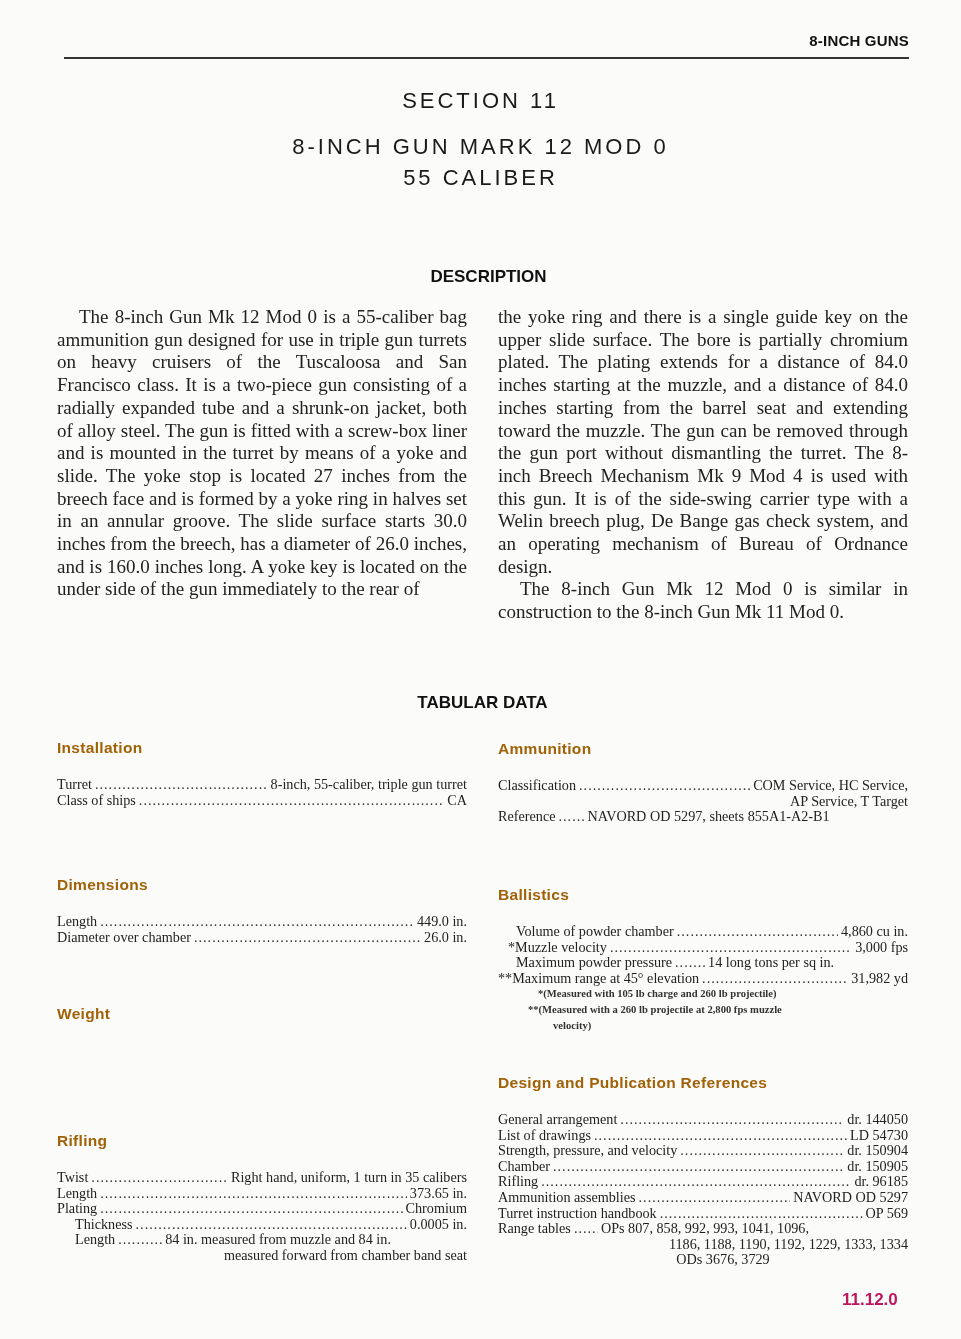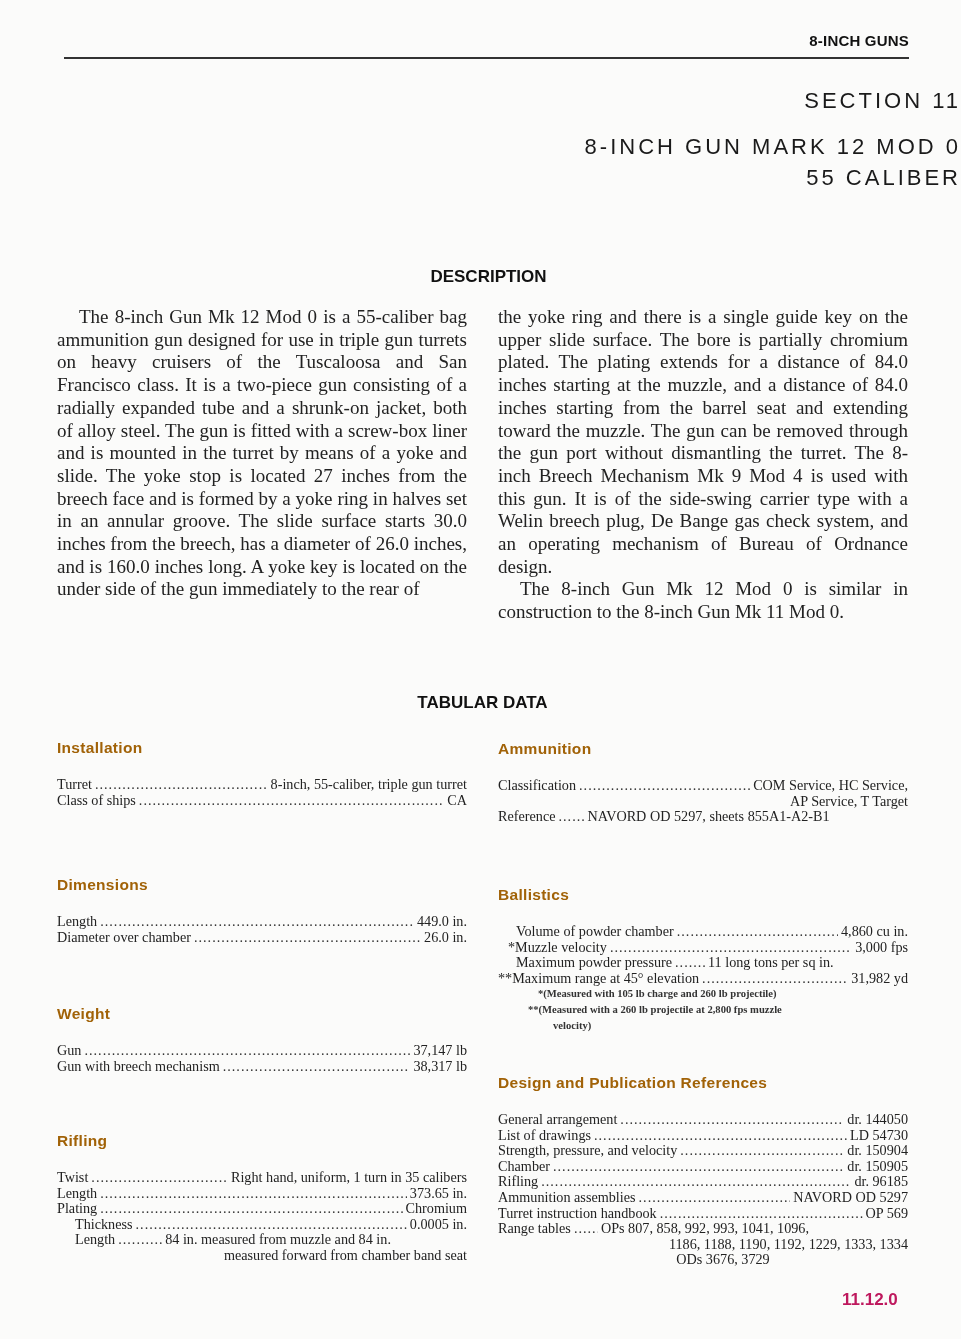--- a/index.html
+++ b/index.html
@@ -12,21 +12,21 @@
   .running-head {
     position: absolute; top: 32px; right: 52px;
     font-family: "Liberation Sans", "DejaVu Sans", sans-serif;
     font-weight: bold; font-size: 15px; letter-spacing: 0.2px; color: #111;
   }
   .head-rule {
     position: absolute; top: 57px; left: 64px; width: 845px;
     height: 0; border-top: 2px solid #333;
   }
   .sans-cap {
-    position: absolute; left: 0; width: 961px; text-align: right;
+    position: absolute; left: 0; width: 961px; text-align: center;
     font-family: "Liberation Sans", "DejaVu Sans", sans-serif;
     letter-spacing: 3px; color: #1a1a1a; margin: 0; font-weight: normal;
   }
   .section-num { top: 88px; font-size: 22px; }
   .title-line1 { top: 134px; font-size: 22px; }
   .title-line2 { top: 165px; font-size: 22px; }
   .h-desc, .h-tab {
     position: absolute; left: 0; width: 961px; text-align: center;
     font-family: "Liberation Sans", "DejaVu Sans", sans-serif;
     font-weight: bold; font-size: 17px; color: #111; margin: 0;
@@ -125,32 +125,20 @@
     <div class="row">
         <span class="lbl">Diameter over chamber</span>
         <span class="dots"></span>
         <span class="val">26.0 in.</span>
       </div>
   </div>
 </div>
 
 <div class="block b-left" style="top:1005px;">
   <div class="block-title">Weight</div>
-  <div class="rows">
-    <div class="row">
-        <span class="lbl">Gun</span>
-        <span class="dots"></span>
-        <span class="val">37,147 lb</span>
-      </div>
-    <div class="row">
-        <span class="lbl">Gun with breech mechanism</span>
-        <span class="dots"></span>
-        <span class="val">38,317 lb</span>
-      </div>
-  </div>
 </div>
 
 <div class="block b-left" style="top:1132px;">
   <div class="block-title">Rifling</div>
   <div class="rows">
     <div class="row">
         <span class="lbl">Twist</span>
         <span class="dots"></span>
         <span class="val">Right hand, uniform, 1 turn in 35 calibers</span>
       </div>
@@ -204,21 +192,21 @@
         <span class="val">4,860 cu in.</span>
       </div>
     <div class="row" style="padding-left:10px;">
         <span class="lbl">*Muzzle velocity</span>
         <span class="dots"></span>
         <span class="val">3,000 fps</span>
       </div>
     <div class="row" style="padding-left:18px;">
         <span class="lbl">Maximum powder pressure</span>
         <span class="dots" style="flex:0 0 30px;"></span>
-        <span class="val">11 long tons per sq in.</span>
+        <span class="val">14 long tons per sq in.</span>
       </div>
     <div class="row">
         <span class="lbl">**Maximum range at 45° elevation</span>
         <span class="dots"></span>
         <span class="val">31,982 yd</span>
       </div>
     <div class="note note1">*(Measured with 105 lb charge and 260 lb projectile)</div>
     <div class="note note2">**(Measured with a 260 lb projectile at 2,800 fps muzzle</div>
     <div class="note note2b">velocity)</div>
   </div>

